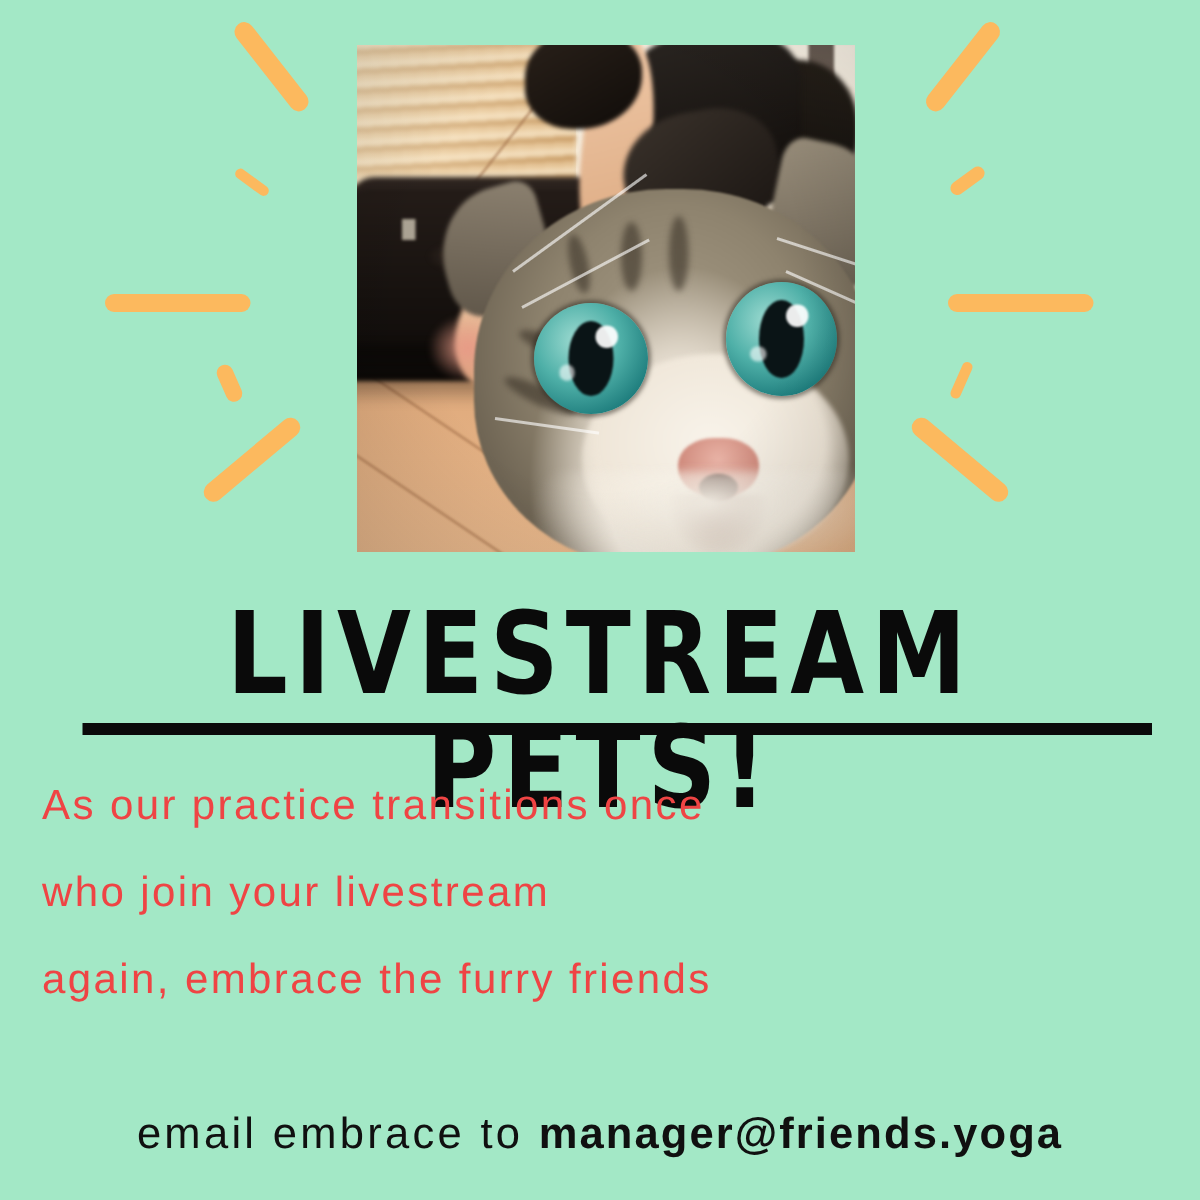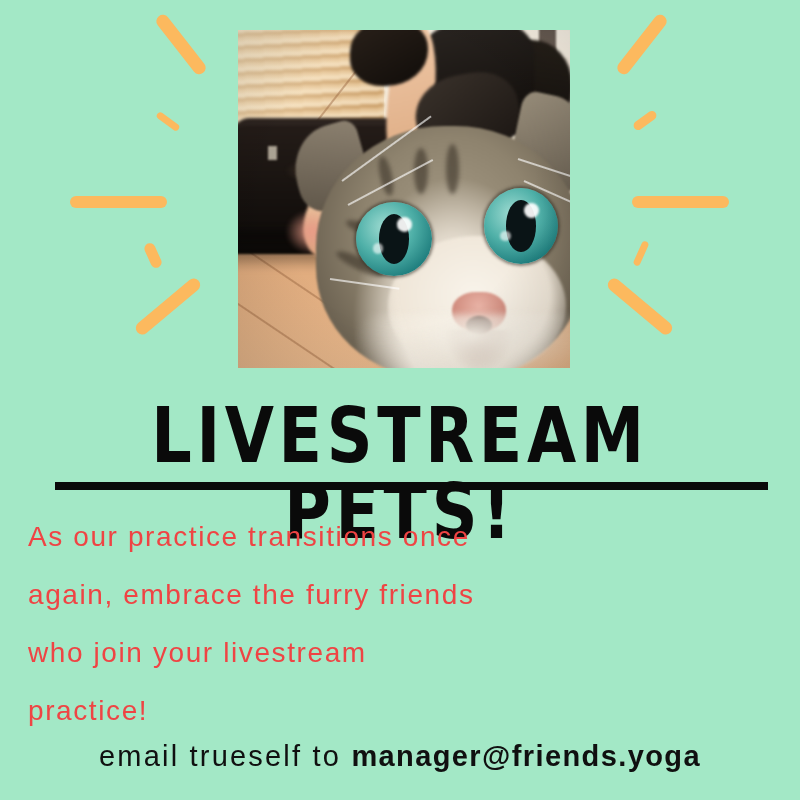--- a/index.html
+++ b/index.html
@@ -395,19 +395,18 @@
 
     <div class="layer cat-chest"></div>
     <div class="layer photo-vig"></div>
   </div>
 
   <div class="title">LIVESTREAM PETS!</div>
   <div class="rule"></div>
 
   <div class="body-copy">
     <div>As our practice transitions once</div>
+    <div>who join your livestream</div>
     <div>again, embrace the furry friends</div>
-    <div>who join your livestream</div>
-    <div>practice!</div>
   </div>
 
-  <div class="email-line"><span>email trueself to </span><span class="addr">manager@friends.yoga</span></div>
+  <div class="email-line"><span>email embrace to </span><span class="addr">manager@friends.yoga</span></div>
 </div>
 
 </body></html>

